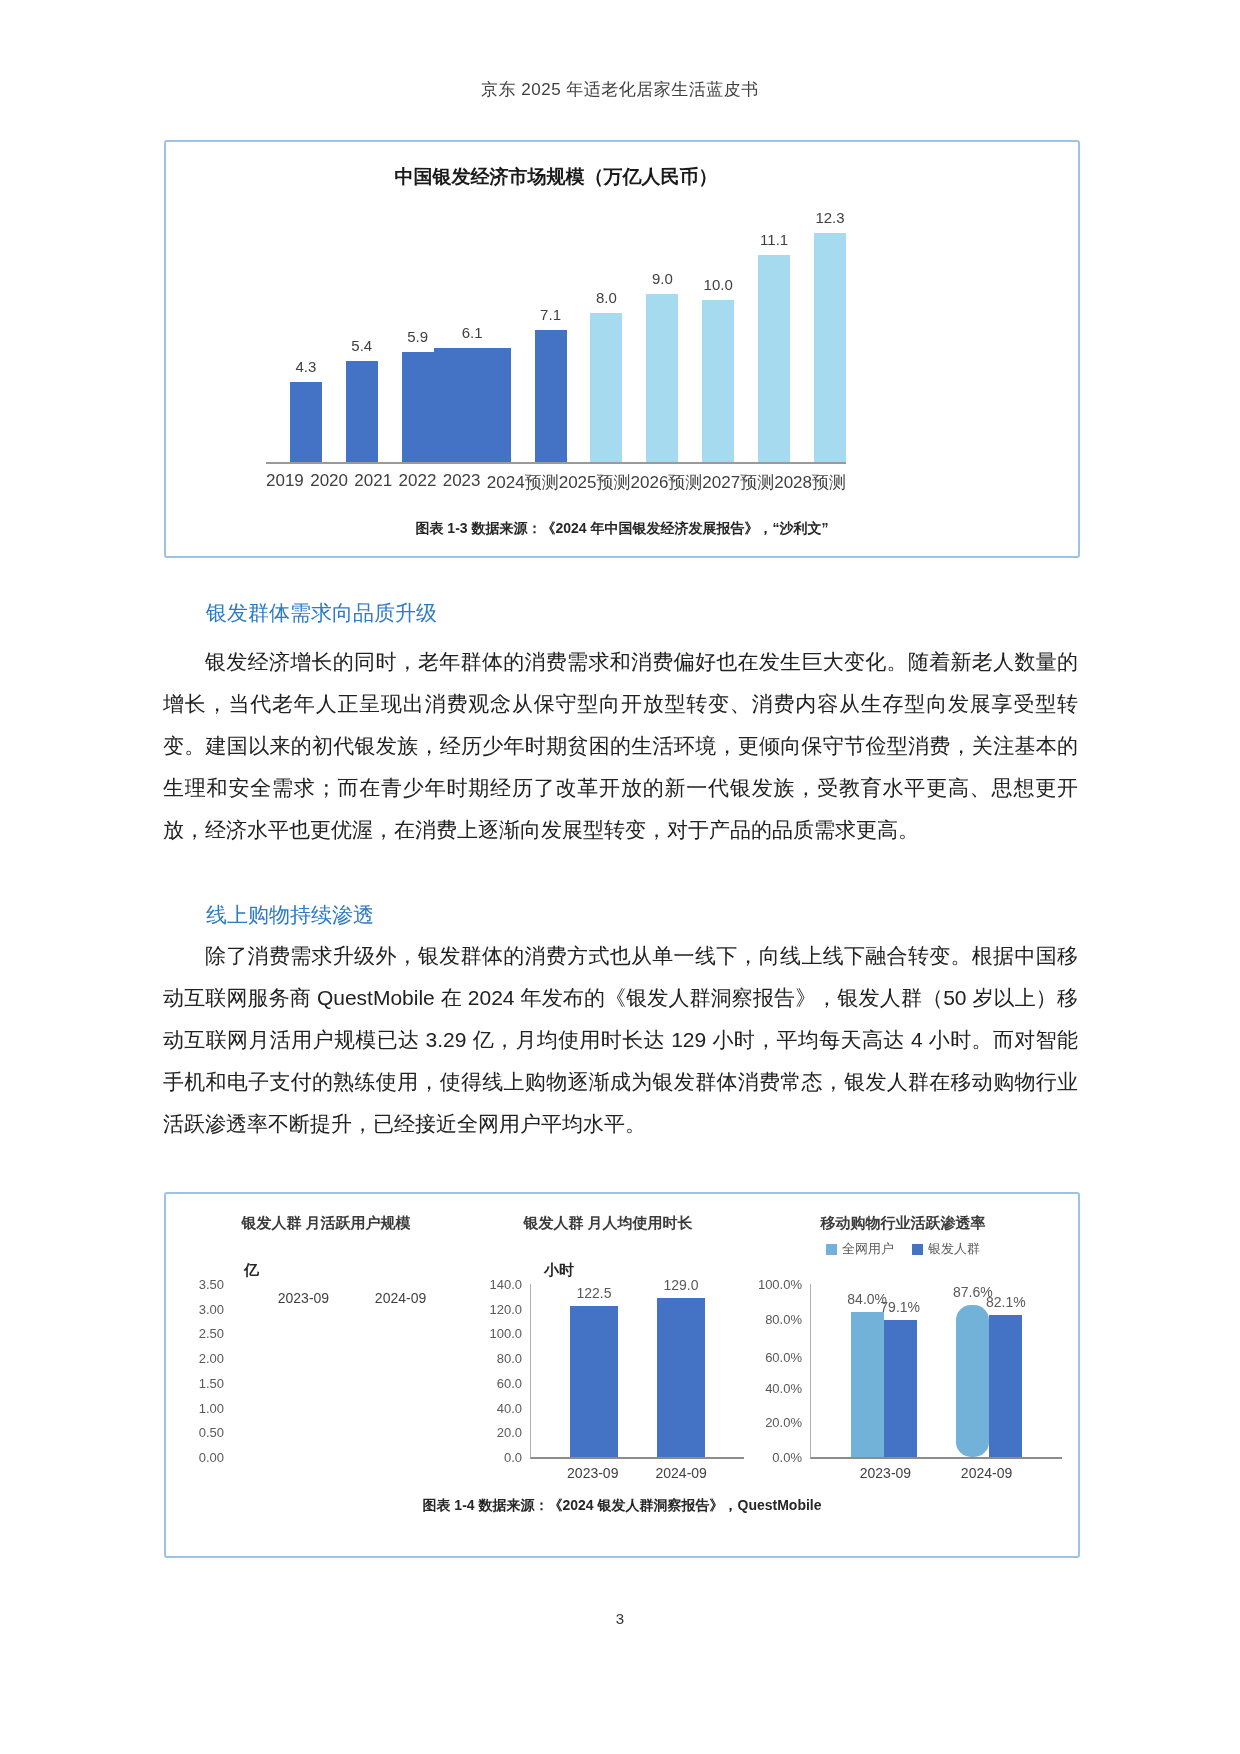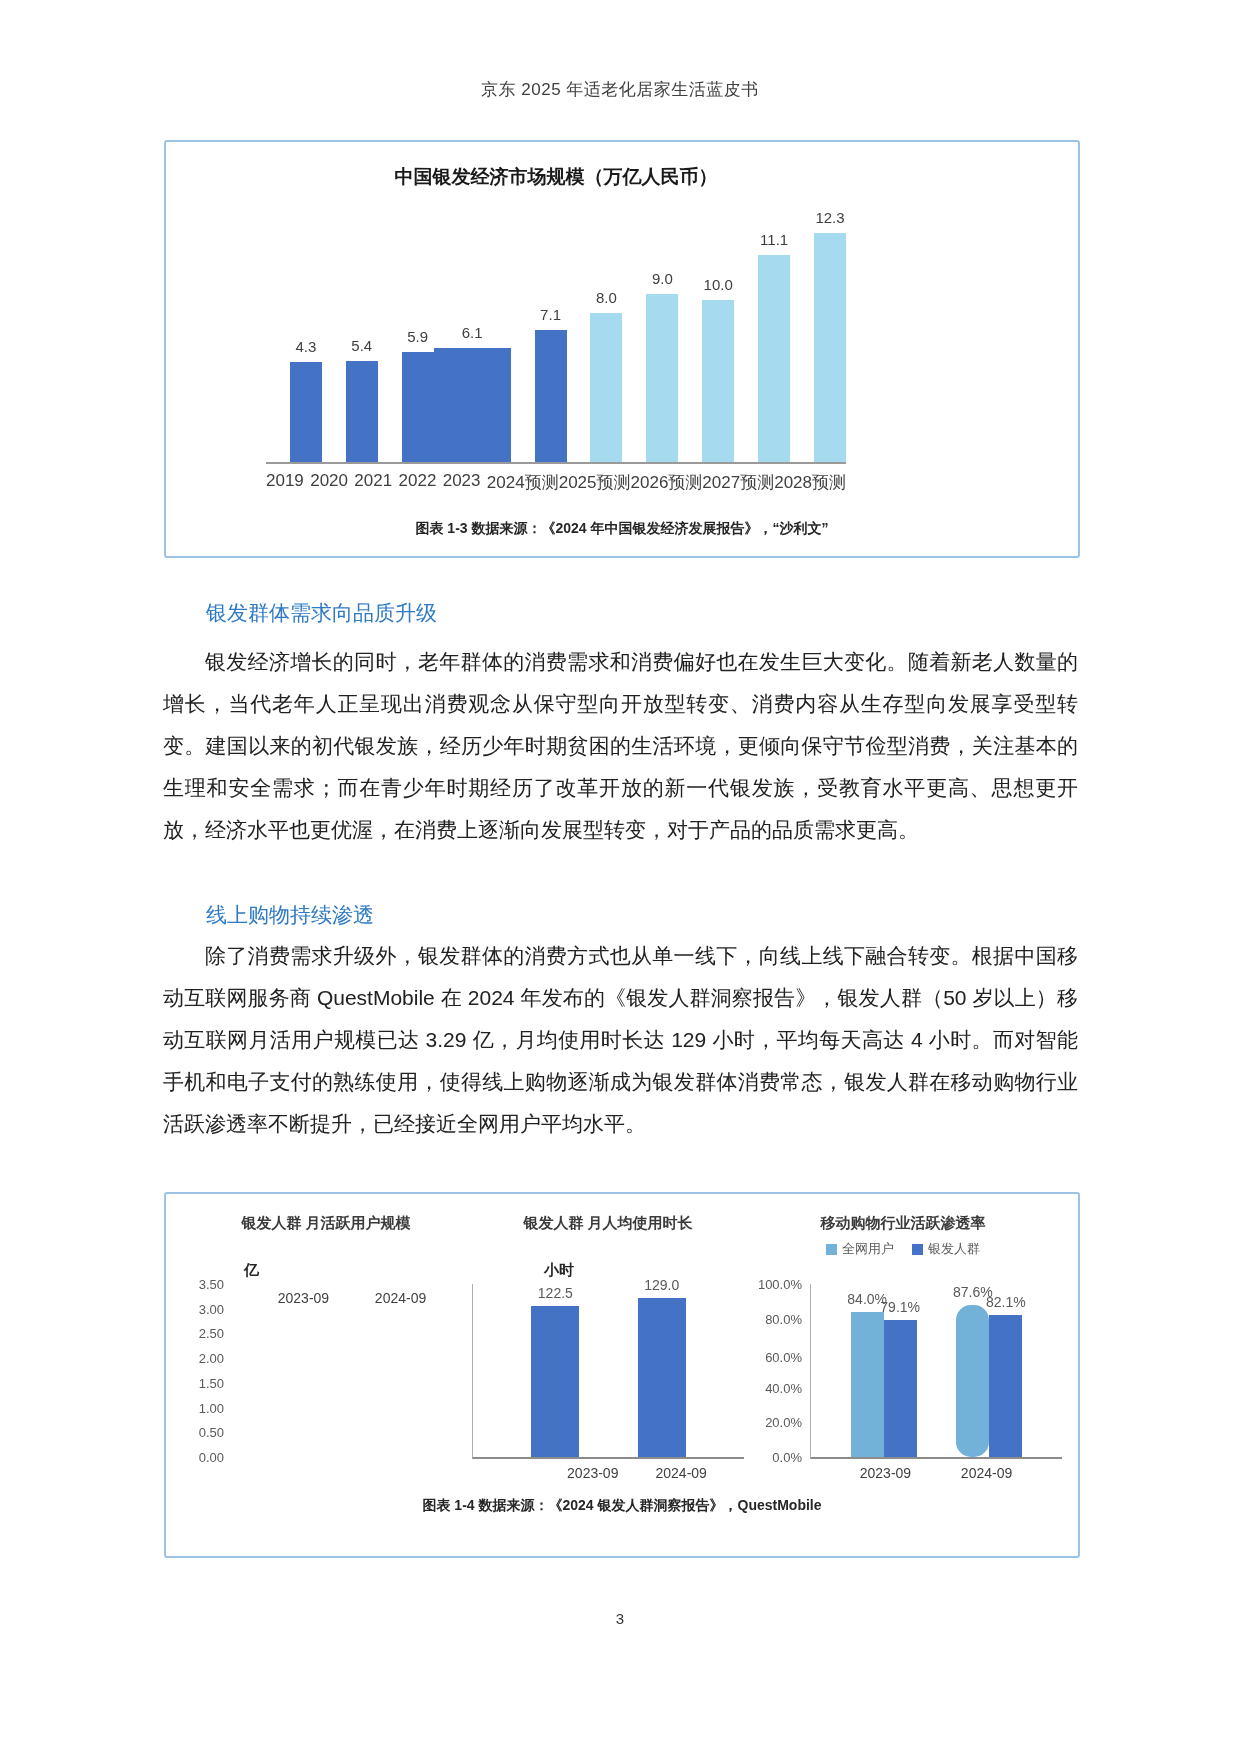--- a/index.html
+++ b/index.html
@@ -71,21 +71,21 @@
 
 <div class="page">
 
   <div class="header">京东 2025 年适老化居家生活蓝皮书</div>
 
   <section class="fig-box fig1">
     <div class="fig1-inner">
       <h2 class="chart-title">中国银发经济市场规模（万亿人民币）</h2>
       <div class="c1-plot">
           <div class="c1-cell">
-            <div class="c1-bar" style="height: 100px; background: rgb(68, 114, 196);">
+            <div class="c1-bar" style="height: 80px; background: rgb(68, 114, 196);">
               <div class="c1-val">4.3</div>
             </div>
           </div>
           <div class="c1-cell">
             <div class="c1-bar" style="height: 101px; background: rgb(68, 114, 196);">
               <div class="c1-val">5.4</div>
             </div>
           </div>
           <div class="c1-cell">
             <div class="c1-bar" style="height: 110px; background: rgb(68, 114, 196);">
@@ -175,20 +175,30 @@
             <div class="mc-cat">2024-09</div>
           </div>
       </div>
 
       <div class="mini mini-b">
         <div class="mc-title">银发人群 月人均使用时长</div>
         <div class="mc-mid">
           <span class="mc-unit">小时</span>
         </div>
         <div class="mc-body">
+          <div class="mc-yaxis">
+              <div class="ytick" style="top: -7px;">140.0</div>
+              <div class="ytick" style="top: 17.7143px;">120.0</div>
+              <div class="ytick" style="top: 42.4286px;">100.0</div>
+              <div class="ytick" style="top: 67.1429px;">80.0</div>
+              <div class="ytick" style="top: 91.8571px;">60.0</div>
+              <div class="ytick" style="top: 116.571px;">40.0</div>
+              <div class="ytick" style="top: 141.286px;">20.0</div>
+              <div class="ytick" style="top: 166px;">0.0</div>
+            </div>
           <div class="mc-plot">
               <div class="mc-group">
                 <div class="mc-bar" style="height: 151px; background: rgb(68, 114, 196);">
                   <div class="mc-val">122.5</div>
                 </div>
               </div>
               <div class="mc-group">
                 <div class="mc-bar" style="height: 159px; background: rgb(68, 114, 196);">
                   <div class="mc-val">129.0</div>
                 </div>

